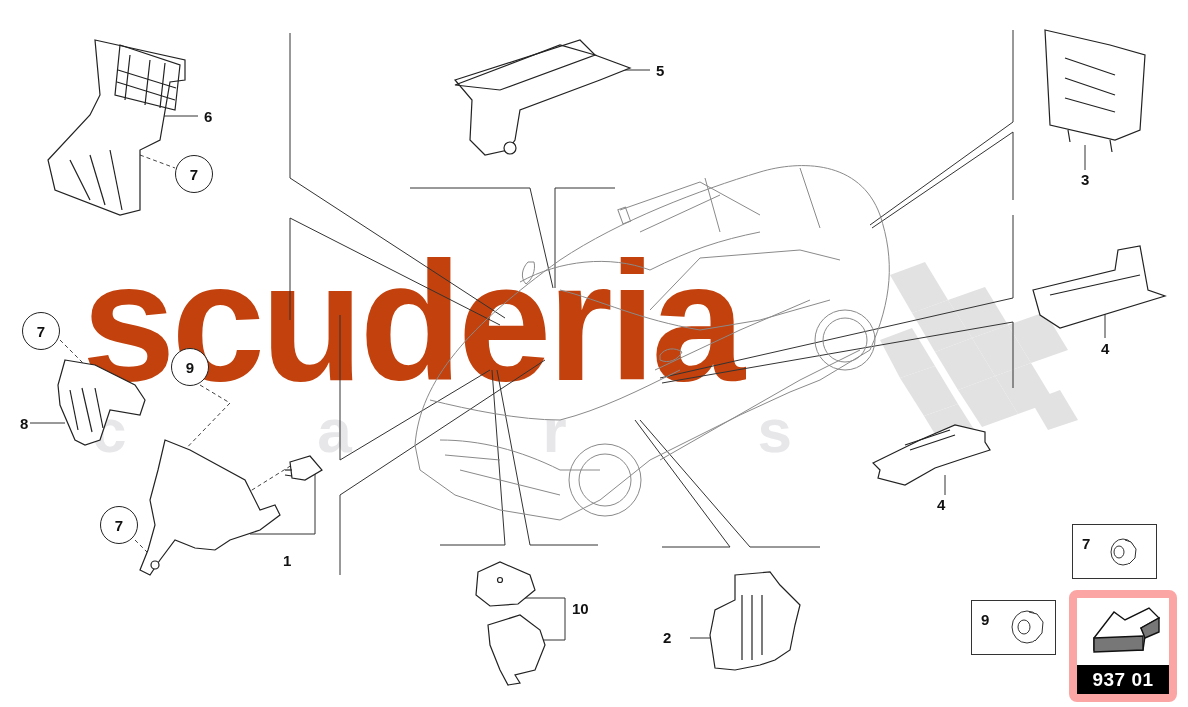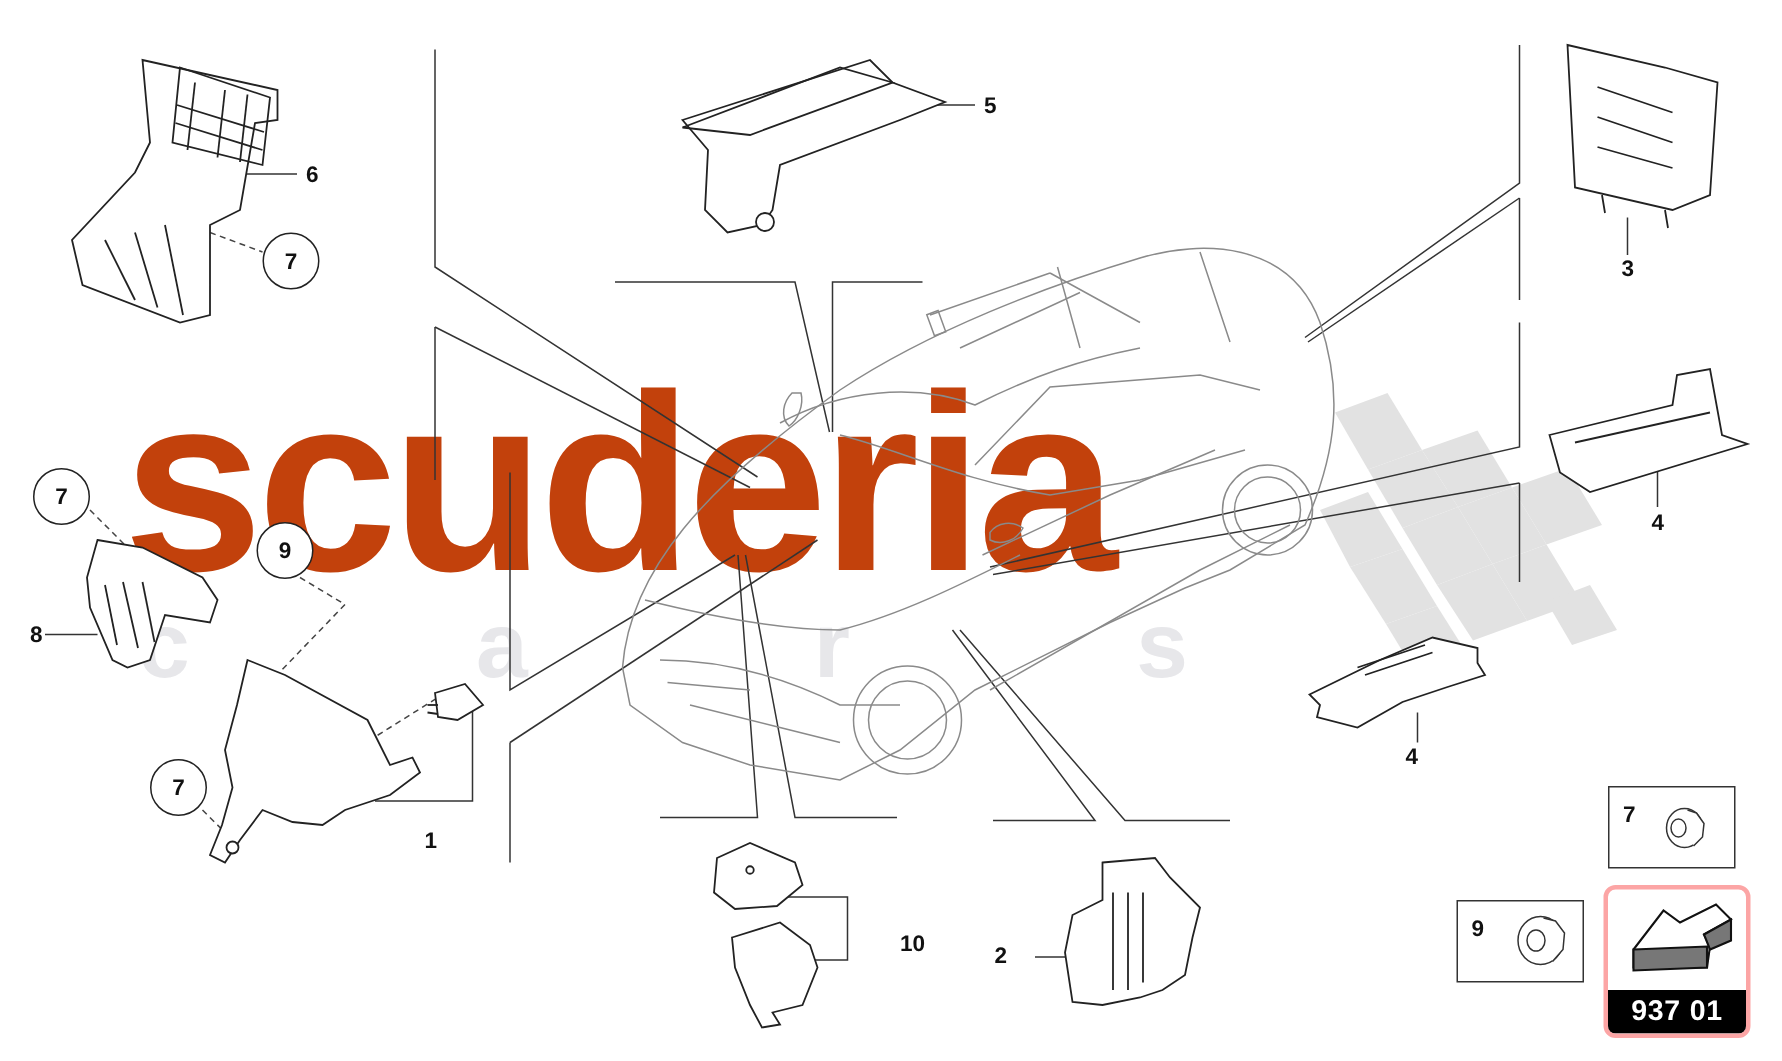--- a/index.html
+++ b/index.html
@@ -4,21 +4,21 @@
   <style>
     html, body { margin: 0; padding: 0; background: #ffffff; }
     body { width: 1188px; height: 707px; position: relative; overflow: hidden; font-family: "Liberation Sans", sans-serif; }
     .canvas { position: absolute; left: 0; top: 0; width: 1188px; height: 707px; }
     .wm-main { position: absolute; left: 82px; top: 238px; font-family: "Liberation Sans", sans-serif; font-weight: bold; font-size: 168px; letter-spacing: -4px; color: #c2410c; line-height: 1; white-space: nowrap; }
     .wm-sub { position: absolute; left: 92px; top: 400px; width: 700px; display: flex; justify-content: space-between; font-family: "Liberation Sans", sans-serif; font-weight: bold; font-size: 62px; color: #e7e7ea; line-height: 1; }
     .label { position: absolute; font-family: "Liberation Sans", sans-serif; font-weight: bold; font-size: 15px; color: #111; line-height: 1; }
     .circle { position: absolute; width: 36px; height: 36px; border: 1.4px solid #222; border-radius: 50%; background: #fff; display: flex; align-items: center; justify-content: center; font-weight: bold; font-size: 15px; color: #111; }
     .box { position: absolute; border: 1px solid #333; background: #fff; }
     .box .num { position: absolute; left: 9px; top: 10px; font-weight: bold; font-size: 15px; color: #111; }
-    .ref { position: absolute; left: 1069px; top: 590px; width: 92px; height: 96px; border: 3px solid #fca5a5; border-radius: 8px; overflow: hidden; background: #fff; }
+    .ref { position: absolute; left: 1069px; top: 590px; width: 92px; height: 96px; border: 8px solid #fca5a5; border-radius: 8px; overflow: hidden; background: #fff; }
     .ref .band { position: absolute; left: 0; right: 0; bottom: 0; height: 29px; background: #000; color: #fff; font-weight: bold; font-size: 19px; display: flex; align-items: center; justify-content: center; letter-spacing: 0.5px; }
     svg { position: absolute; left: 0; top: 0; }
   </style>
 </head>
 <body>
 
 <div class="canvas">
 
   <div class="wm-main">scuderia</div>
   <div class="wm-sub">
@@ -159,21 +159,21 @@
     </g>
   </svg>
 
   <span class="label" style="left:283px; top:553px;">1</span>
   <span class="label" style="left:663px; top:630px;">2</span>
   <span class="label" style="left:1081px; top:172px;">3</span>
   <span class="label" style="left:1101px; top:341px;">4</span>
   <span class="label" style="left:656px; top:63px;">5</span>
   <span class="label" style="left:204px; top:109px;">6</span>
   <span class="label" style="left:20px; top:416px;">8</span>
-  <span class="label" style="left:572px; top:622px;margin-left:28px;">10</span>
+  <span class="label" style="left:572px; top:601px;">10</span>
   <span class="label" style="left:937px; top:497px;">4</span>
 
   <div class="circle" style="left:175px; top:155px;">7</div>
   <div class="circle" style="left:22px; top:312px;">7</div>
   <div class="circle" style="left:100px; top:506px;">7</div>
   <div class="circle" style="left:171px; top:348px;">9</div>
 
   <div class="box" style="left:1072px; top:524px; width:83px; height:53px;">
     <span class="num">7</span>
     <svg width="83" height="53">

